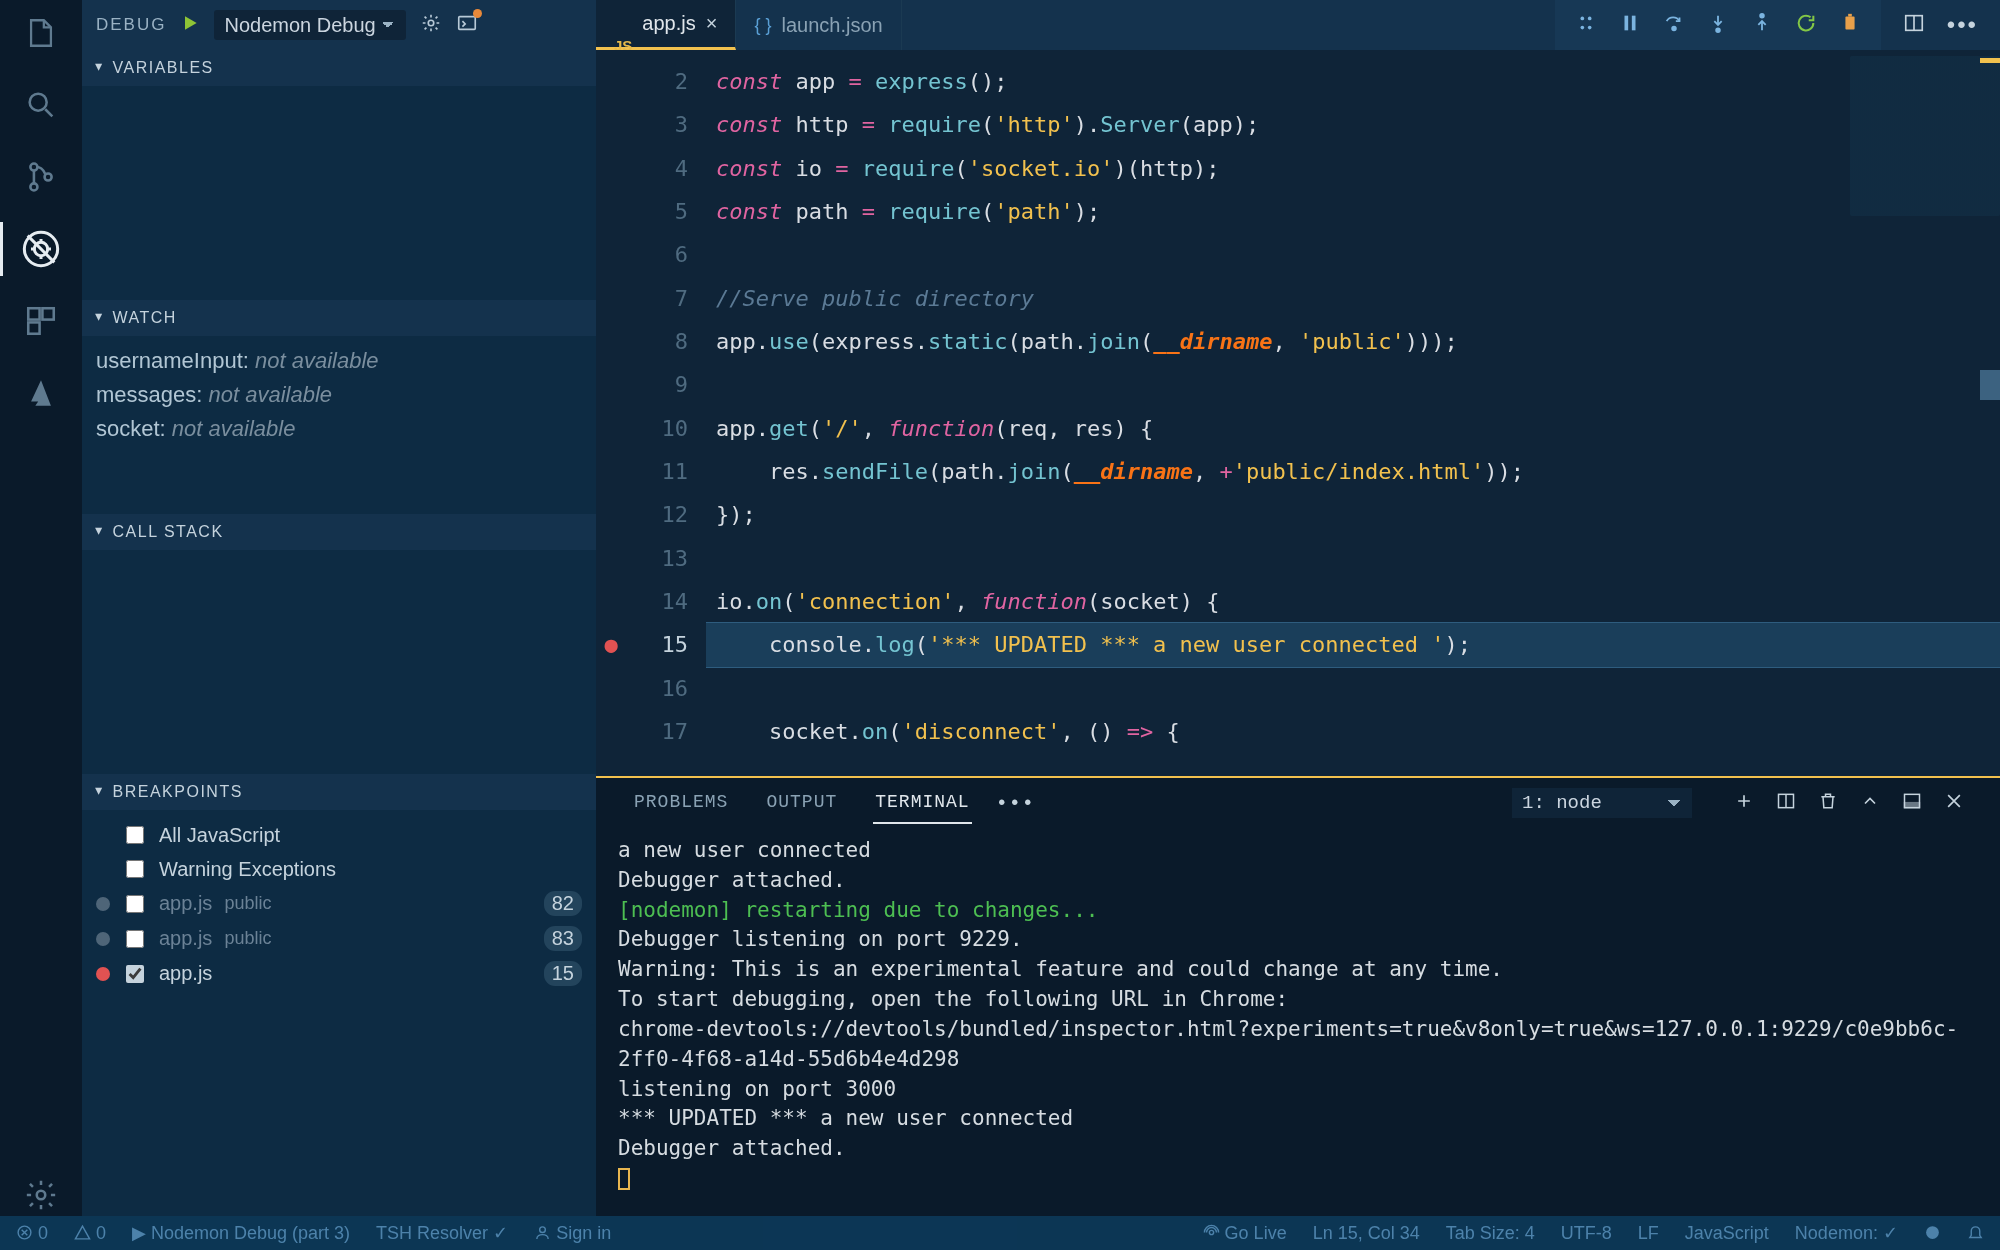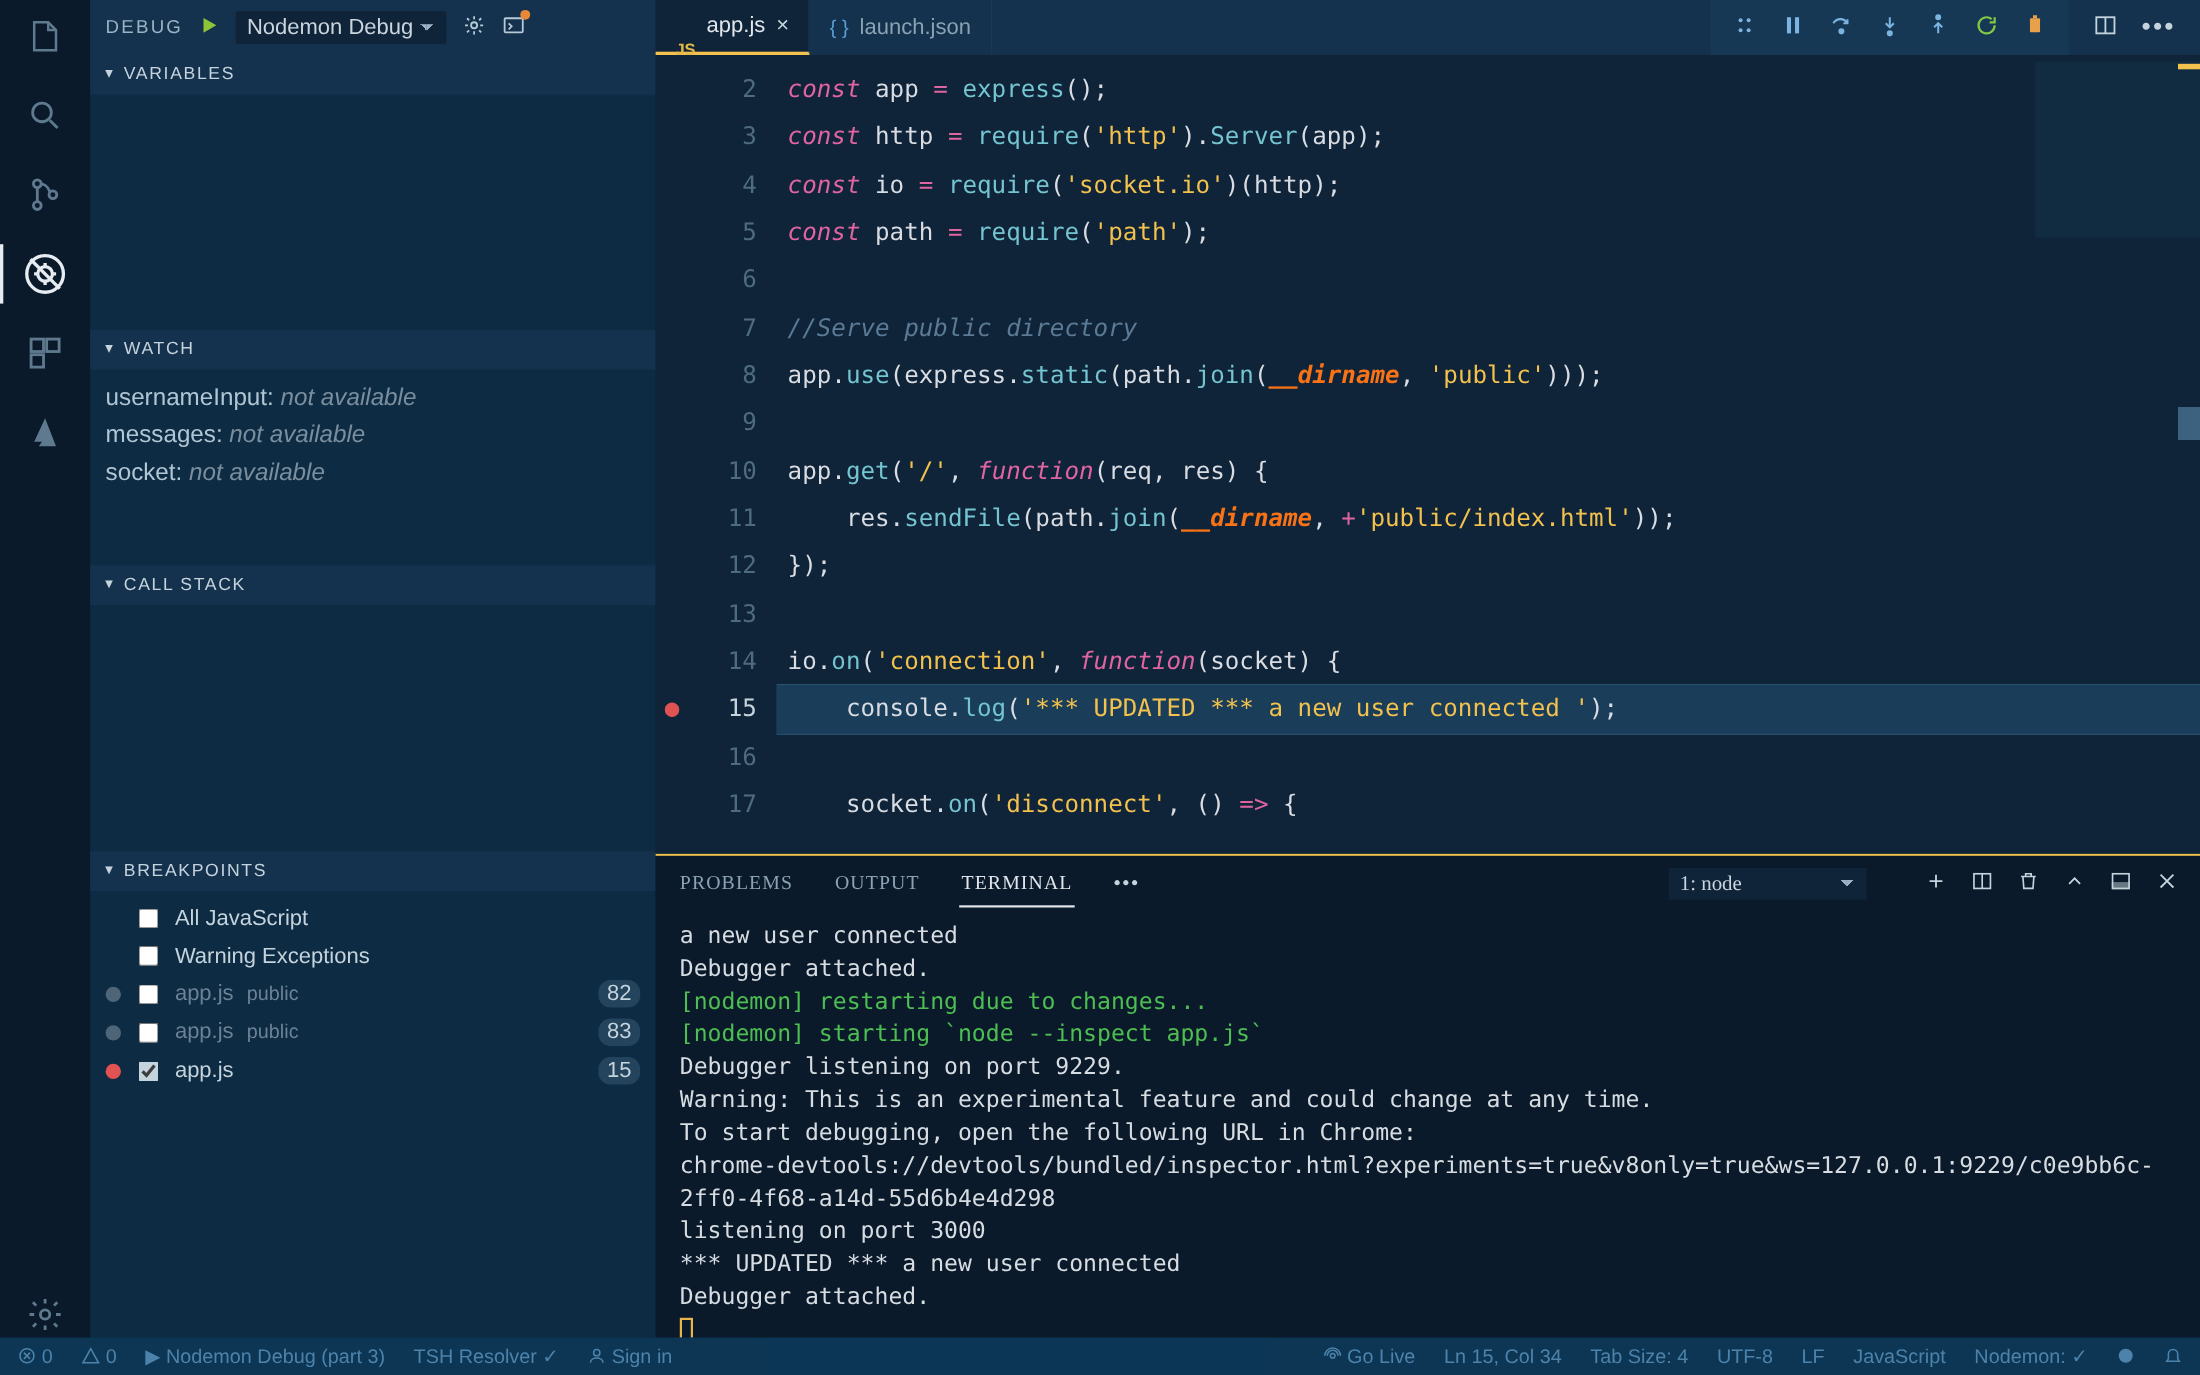--- a/index.html
+++ b/index.html
@@ -89,21 +89,21 @@
   .op{color:var(--keyword);}
   .fnc{color:var(--fn);}
   .str{color:var(--string);}
   .cm{color:var(--comment);font-style:italic;}
   .pn{color:#d9dde3;}
   .dir{color:#f97316;font-style:italic;font-weight:bold;}
   .minimap{position:absolute;right:0;top:6px;width:150px;height:160px;background:linear-gradient(#123047,#123047);opacity:.6;border-radius:2px;overflow:hidden;font-size:4px;line-height:1.4;padding:2px;color:#3b6a8c;}
   .scrollmark{position:absolute;right:0;top:0;width:20px;height:100%;}
   .scrollmark .sm{position:absolute;right:0;width:20px;height:5px;}
   .panel{height:440px;background:var(--dark);display:flex;flex-direction:column;border-top:2px solid var(--accent);font-family:"Menlo",monospace;}
-  .panel-tabs{height:50px;display:flex;align-items:center;padding:0 20px;gap:35px;font-family:Liberation Serif, serif;font-size:18px;color:#8aa2b4;letter-spacing:1px;}
+  .panel-tabs{height:50px;display:flex;align-items:center;padding:0 36px;gap:24px;font-family:Liberation Mono, monospace;font-size:18px;color:#8aa2b4;letter-spacing:1px;}
   .panel-tabs .pt{padding:10px 2px;}
   .panel-tabs .pt.active{color:#e0e6eb;border-bottom:2px solid #e0e6eb;}
   .panel-tabs .dots{color:#c5d3dd;font-size:20px;}
   .panel-tabs .spc{flex:1;}
   .tsel{background:var(--bg);border:none;color:var(--text);font-size:19px;padding:4px 36px 4px 10px;font-family:inherit;appearance:none;background-image:linear-gradient(45deg,transparent 50%,#9ab2c4 50%),linear-gradient(135deg,#9ab2c4 50%,transparent 50%);background-position:calc(100% - 18px) center,calc(100% - 12px) center;background-size:6px 6px;background-repeat:no-repeat;min-width:180px;}
   .pact{display:flex;gap:22px;align-items:center;margin-left:18px;}
   .pact svg,.pact .glyph{width:20px;height:20px;color:#c5d3dd;}
   .terminal{flex:1;padding:8px 22px;font-size:21px;line-height:1.42;overflow:hidden;color:#d6dce1;}
   .terminal .g{color:#4dbf52;}
   .terminal .cursor{display:inline-block;width:12px;height:22px;border:2px solid #e8b64f;vertical-align:middle;}
@@ -386,21 +386,20 @@
                 </svg></span>
             <span><svg viewBox="0 0 24 24" stroke="currentColor" stroke-width="2" fill="none">
                   <path d="M5 5l14 14M19 5L5 19"></path>
                 </svg></span>
           </div>
         </div>
         <div class="terminal" id="terminal">
             <div>a new user connected</div>
             <div>Debugger attached.</div>
             <div><span class="g">[nodemon] restarting due to changes...</span></div>
-            <div><span class="g">[nodemon] starting `node --inspect app.js`</span></div>
             <div>Debugger listening on port 9229.</div>
             <div>Warning: This is an experimental feature and could change at any time.</div>
             <div>To start debugging, open the following URL in Chrome:</div>
             <div>    chrome-devtools://devtools/bundled/inspector.html?experiments=true&amp;v8only=true&amp;ws=127.0.0.1:9229/c0e9bb6c-2ff0-4f68-a14d-55d6b4e4d298</div>
             <div>listening on port 3000</div>
             <div>*** UPDATED *** a new user connected</div>
             <div>Debugger attached.</div>
             <div><span class="cursor"></span></div>
           </div>
       </div>

